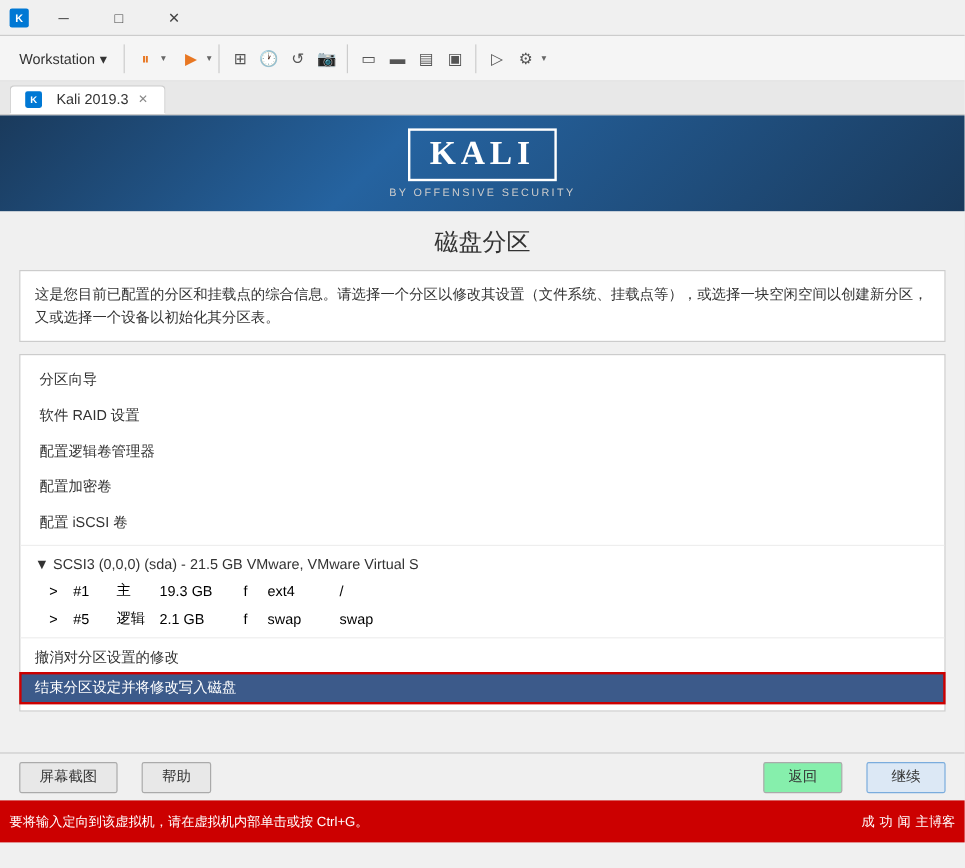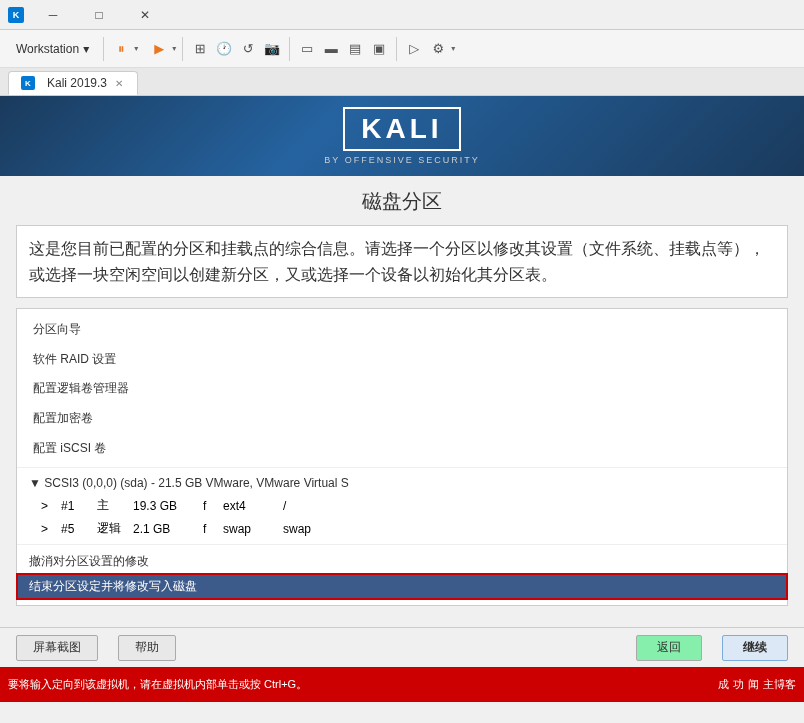--- a/index.html
+++ b/index.html
@@ -152,21 +152,21 @@
     .kali-logo-box {
       border: 2px solid white;
       padding: 4px 16px;
       margin-bottom: 4px;
     }
     .kali-logo-text {
       color: white;
       font-size: 28px;
       font-weight: bold;
       letter-spacing: 4px;
-      font-family: Liberation Sans, sans-serif;
+      font-family: Liberation Serif, serif;
       text-align: center;
     }
     .kali-sub-text {
       color: #ccc;
       font-size: 9px;
       letter-spacing: 2px;
       text-transform: uppercase;
     }
 
     
@@ -180,21 +180,21 @@
       font-size: 20px;
       font-weight: normal;
       color: #333;
       margin-bottom: 10px;
       text-align: center;
     }
     .description-box {
       background: white;
       border: 1px solid #ccc;
       padding: 10px 12px;
-      font-size: 16px;
+      font-size: 12px;
       color: #333;
       line-height: 1.6;
       margin-bottom: 10px;
     }
 
     
     .partition-list {
       background: white;
       border: 1px solid #ccc;
       padding: 6px 0;
@@ -270,21 +270,20 @@
       border: 1px solid #aaa;
       background: #86efac;
       cursor: pointer;
       font-size: 12px;
       color: #333;
       border-radius: 2px;
     }
     .nav-btn.primary {
       background: #dce8f5;
       border-color: #7aacdd;
-      font-weight: bold;
     }
 
     
     .status-bar {
       height: 35px;
       background: #cc0000;
       display: flex;
       align-items: center;
       padding: 0 8px;
       color: white;

